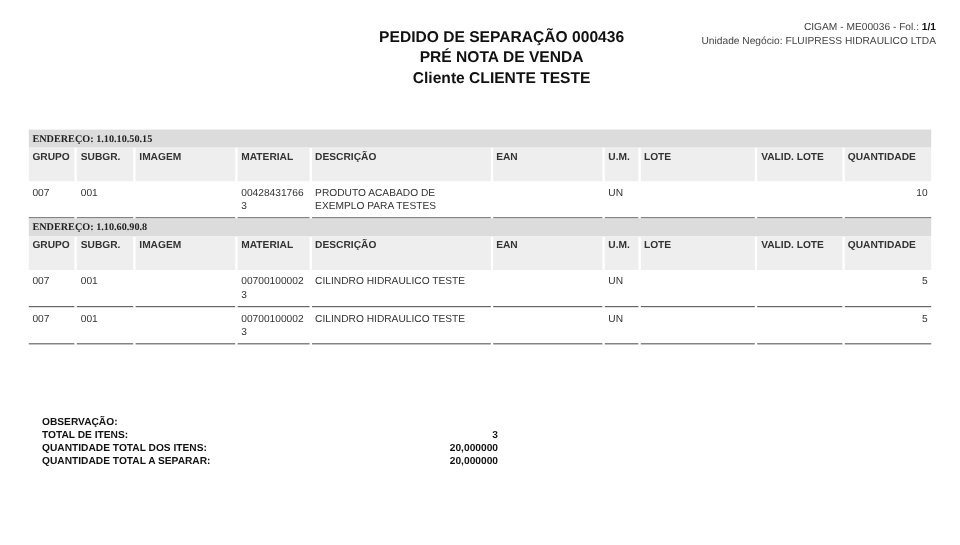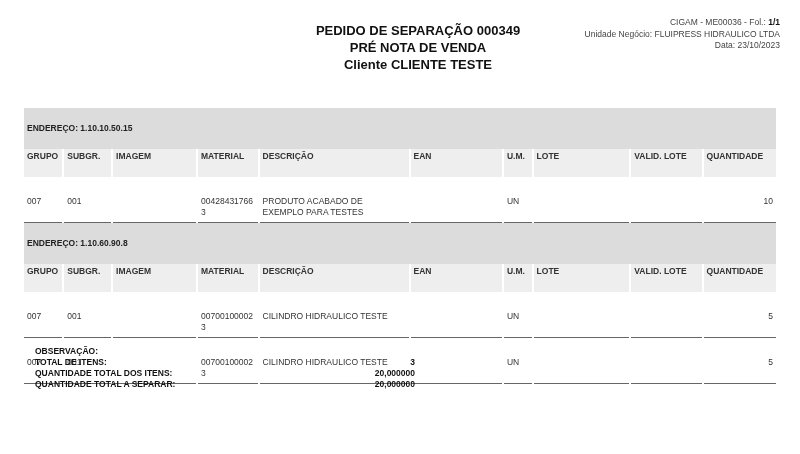--- a/index.html
+++ b/index.html
@@ -5,42 +5,41 @@
   html, body { margin:0; padding:0; background:#ffffff; }
   body { width:800px; height:454px; position:relative; overflow:hidden;
          font-family:"Liberation Sans", sans-serif; color:#222; }
   .title-block { position:absolute; left:290px; top:22px; width:256px; text-align:center;
                  font-weight:bold; font-size:13px; line-height:17px; color:#111; }
   .meta-block { position:absolute; right:20px; top:17px; width:240px; text-align:right;
                 font-size:8.5px; line-height:11.5px; color:#444; }
   .meta-block b { color:#111; }
   table.items { position:absolute; left:22px; width:756px; border-collapse:separate; border-spacing:2px 0;
                 font-size:8.5px; line-height:11px; table-layout:fixed; }
-  .addr td { background:#dcdcdc; font-weight:bold; color:#222; padding:15px 3px; }
+  .addr td { background:#dcdcdc; font-weight:bold; color:#222; padding:2px 3px;font-family:Liberation Serif, serif; }
   .hdr td { background:#eeeeee; font-weight:bold; color:#333; padding:2px 3px; vertical-align:top; height:24px;margin-top:29px; }
-  .row td { padding:19px 3px 2px 3px; vertical-align:top; height:24px; border-bottom:1px solid #666; color:#333; }
+  .row td { padding:4px 3px 2px 3px; vertical-align:top; height:24px; border-bottom:1px solid #666; color:#333; }
   .row td.num { text-align:right; }
   .summary { position:absolute; left:35px; top:346px; width:380px; font-size:8.5px; line-height:11px;
              font-weight:bold; color:#111; }
   .summary .line { display:flex; justify-content:space-between; }
   .summary .val { width:80px; text-align:right; }
 </style>
 </head>
 <body>
 
 <div class="title-block">
-  <div>PEDIDO DE SEPARAÇÃO 000349</div>
+  <div>PEDIDO DE SEPARAÇÃO 000436</div>
   <div>PRÉ NOTA DE VENDA</div>
   <div>Cliente CLIENTE TESTE</div>
 </div>
 
 <div class="meta-block">
   <div><span>CIGAM - ME00036 - Fol.: </span><b>1/1</b></div>
   <div>Unidade Negócio: FLUIPRESS HIDRAULICO LTDA</div>
-  <div>Data: 23/10/2023</div>
 </div>
 
 <table class="items" style="top:108px;">
   <colgroup>
     <col style="width:36px">
       <col style="width:44px">
       <col style="width:78px">
       <col style="width:56px">
     <col style="width:140px">
       <col style="width:86px">

